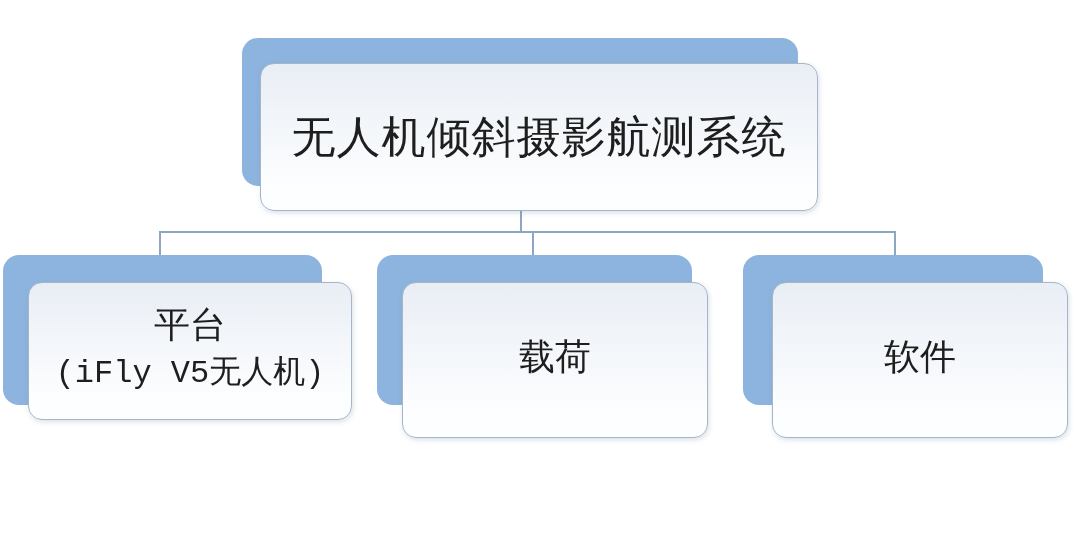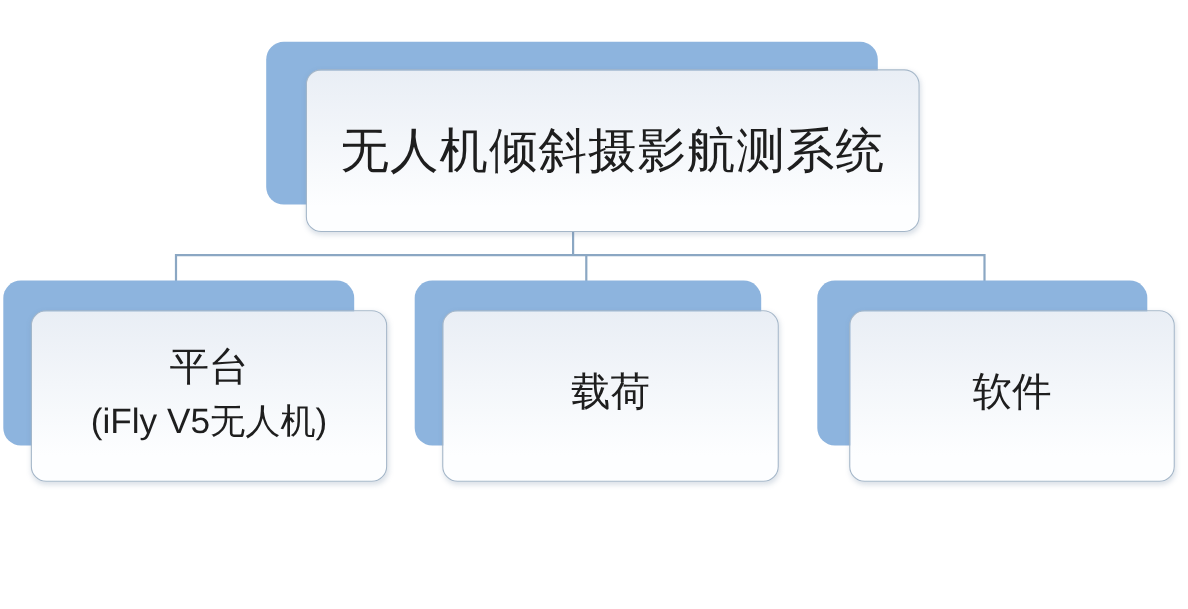--- a/index.html
+++ b/index.html
@@ -47,45 +47,45 @@
     align-items: center;
     justify-content: center;
     background: linear-gradient(180deg, var(--box-fill-top) 0%, var(--box-fill-bottom) 85%);
     border: 1px solid var(--box-border);
     border-radius: 14px;
     box-shadow: 1px 2px 5px rgba(110, 135, 165, 0.25);
     text-align: center;
   }
   
   .root-shadow { left: 242px; top: 38px; width: 556px; height: 148px; }
-  .root-box    { left: 278px; top: 63px; width: 558px; height: 148px; }
+  .root-box    { left: 260px; top: 63px; width: 558px; height: 148px; }
   .root-label {
     font-size: 44px;
     font-weight: 500;
     letter-spacing: 1px;
     white-space: nowrap;
   }
   
   .c0-shadow { left: 3px;   top: 255px; width: 319px; height: 150px; }
-  .c0-box    { left: 28px;  top: 282px; width: 324px; height: 156px; }
+  .c0-box    { left: 28px;  top: 282px; width: 324px; height: 138px; }
   .c1-shadow { left: 377px; top: 255px; width: 315px; height: 150px; }
   .c1-box    { left: 402px; top: 282px; width: 306px; height: 156px; }
   .c2-shadow { left: 743px; top: 255px; width: 300px; height: 150px; }
   .c2-box    { left: 772px; top: 282px; width: 296px; height: 156px; }
   .child-box { padding-bottom: 6px; }
   .child-title {
     font-size: 36px;
     line-height: 1.45;
     white-space: nowrap;
   }
   .child-subtitle {
     font-size: 32px;
     line-height: 1.45;
     white-space: nowrap;
-    font-family: Liberation Sans, sans-serif;
+    font-family: Liberation Mono, monospace;
   }
 </style>
 </head>
 <body>
 
 <div class="canvas">
 
   <svg class="connectors" viewBox="0 0 1080 554" xmlns="http://www.w3.org/2000/svg">
     <path d="M521 211 L521 232
              M160 232 L895 232

